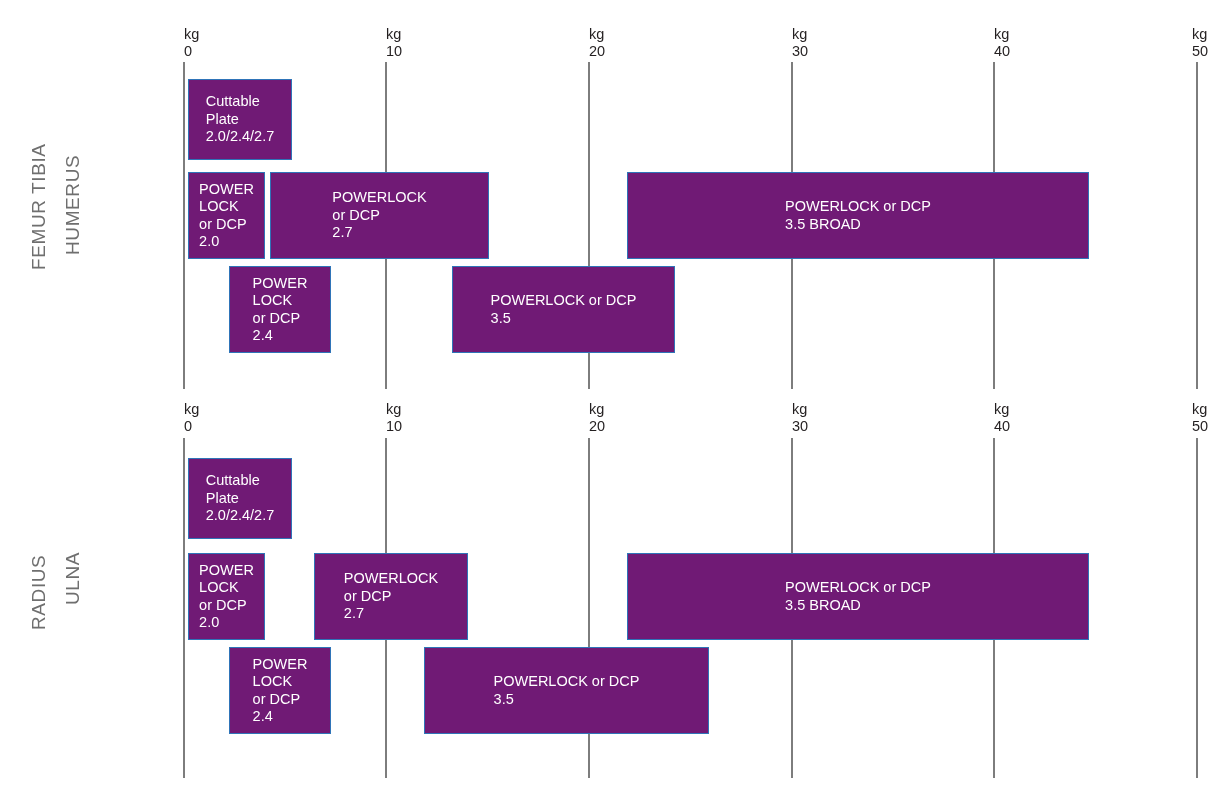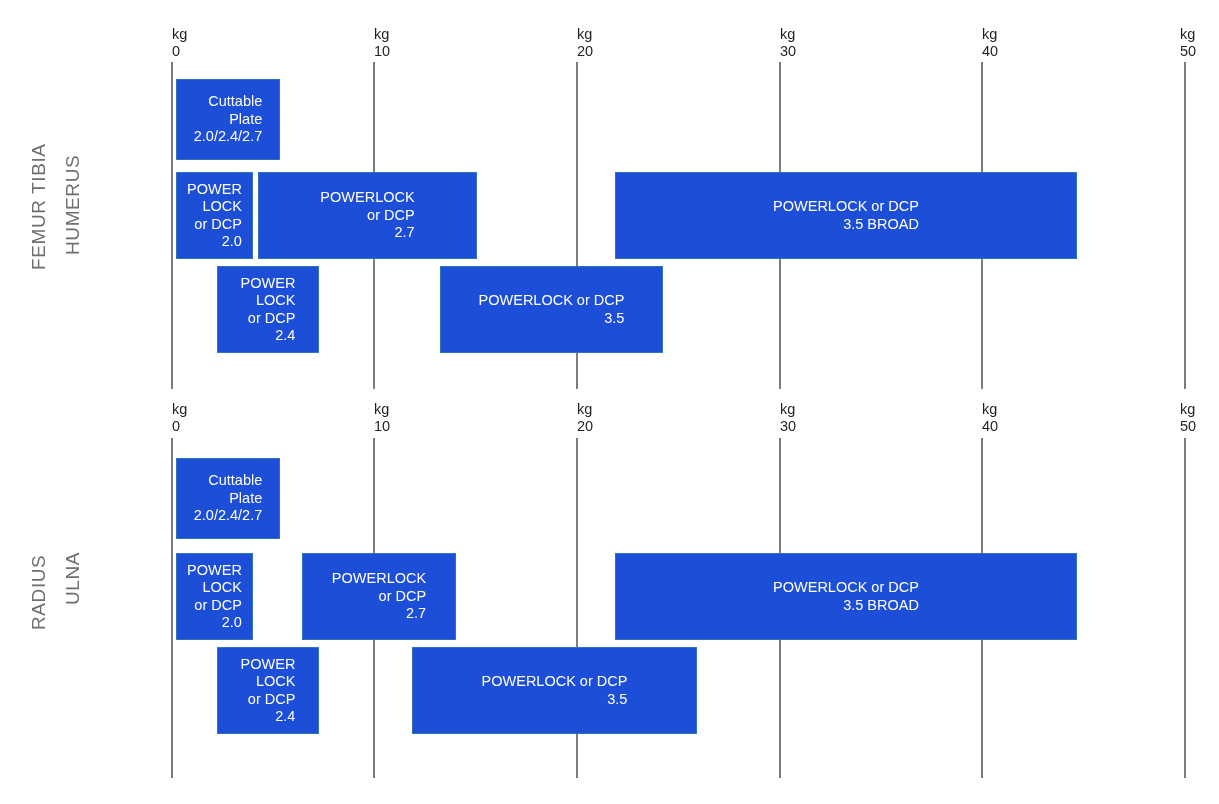--- a/index.html
+++ b/index.html
@@ -32,21 +32,21 @@
     letter-spacing: 0.6px;
     color: #6f6f6f;
     transform-origin: 0 0;
     transform: rotate(-90deg);
     font-weight: 400;
   }
 
   
   .panel {
     position: absolute;
-    left: 0;
+    left: 12px;
     right: 0;
   }
 
   
   .gridline {
     position: absolute;
     width: 2px;
     background: #7d7d7d;
   }
   .tick {
@@ -55,28 +55,28 @@
     color: #231f20;
     line-height: 17px;
     white-space: nowrap;
   }
   .tick .unit { display: block; }
   .tick .value { display: block; }
 
   
   .bar {
     position: absolute;
-    background: #1d4ed8;
+    background: #701a75;
     border: 1px solid #2f74b8;
     box-sizing: border-box;
     color: #ffffff;
     display: flex;
     align-items: center;
     justify-content: center;
-    text-align: right;
+    text-align: left;
     font-size: 14.5px;
     line-height: 17.5px;
     overflow: hidden;
   }
   .bar .bar-text {
     padding: 0 4px;
     white-space: pre-line;
   }
 </style>
 </head>

